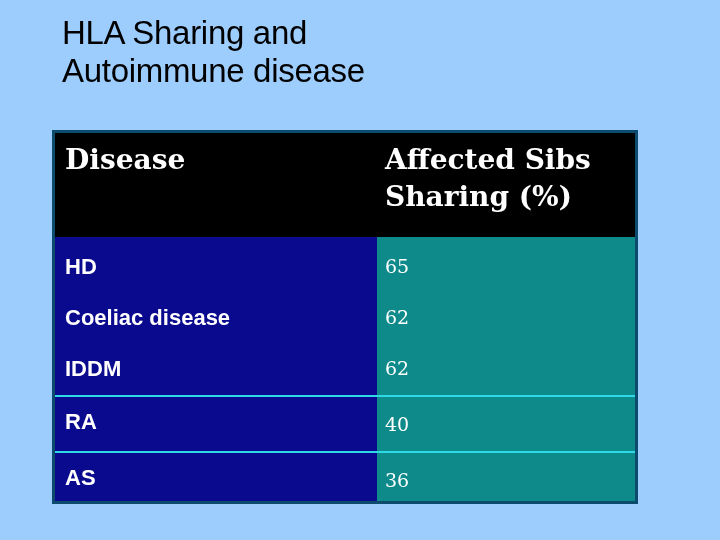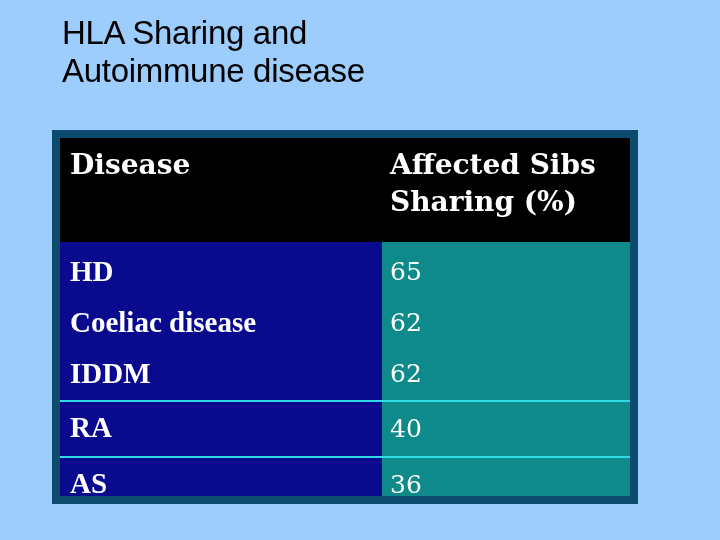--- a/index.html
+++ b/index.html
@@ -41,21 +41,21 @@
   }
 
   
   #table-frame {
     position: absolute;
     left: 52px;
     top: 130px;
     width: 586px;
     height: 374px;
     box-sizing: border-box;
-    border: 8px solid #0c4a6e;
+    border: 3px solid #0c4a6e;
     background: #000000;
     overflow: hidden;
   }
 
   .trow {
     position: relative;
     display: flex;
     width: 100%;
     box-sizing: border-box;
   }
@@ -122,32 +122,32 @@
 
   .divider {
     height: 2px;
     width: 100%;
     background: #2fd9e6;
     flex: 0 0 2px;
   }
 
   .body-text {
     color: #ffffff;
-    font-family: Liberation Serif, serif;
+    font-family: Liberation Sans, sans-serif;
     font-weight: bold;
-    font-size: 29px;
+    font-size: 22px;
     line-height: 51px;
     white-space: nowrap;
   }
 
   .value-text {
     color: #ffffff;
     font-family: "DejaVu Serif", "Liberation Serif", serif;
     font-weight: normal;
-    font-size: 25px;
+    font-size: 19px;
     line-height: 51px;
     white-space: nowrap;
   }
 
   .group-single .body-text,
   .group-single .value-text {
     line-height: 50px;
   }
 </style>
 </head>

